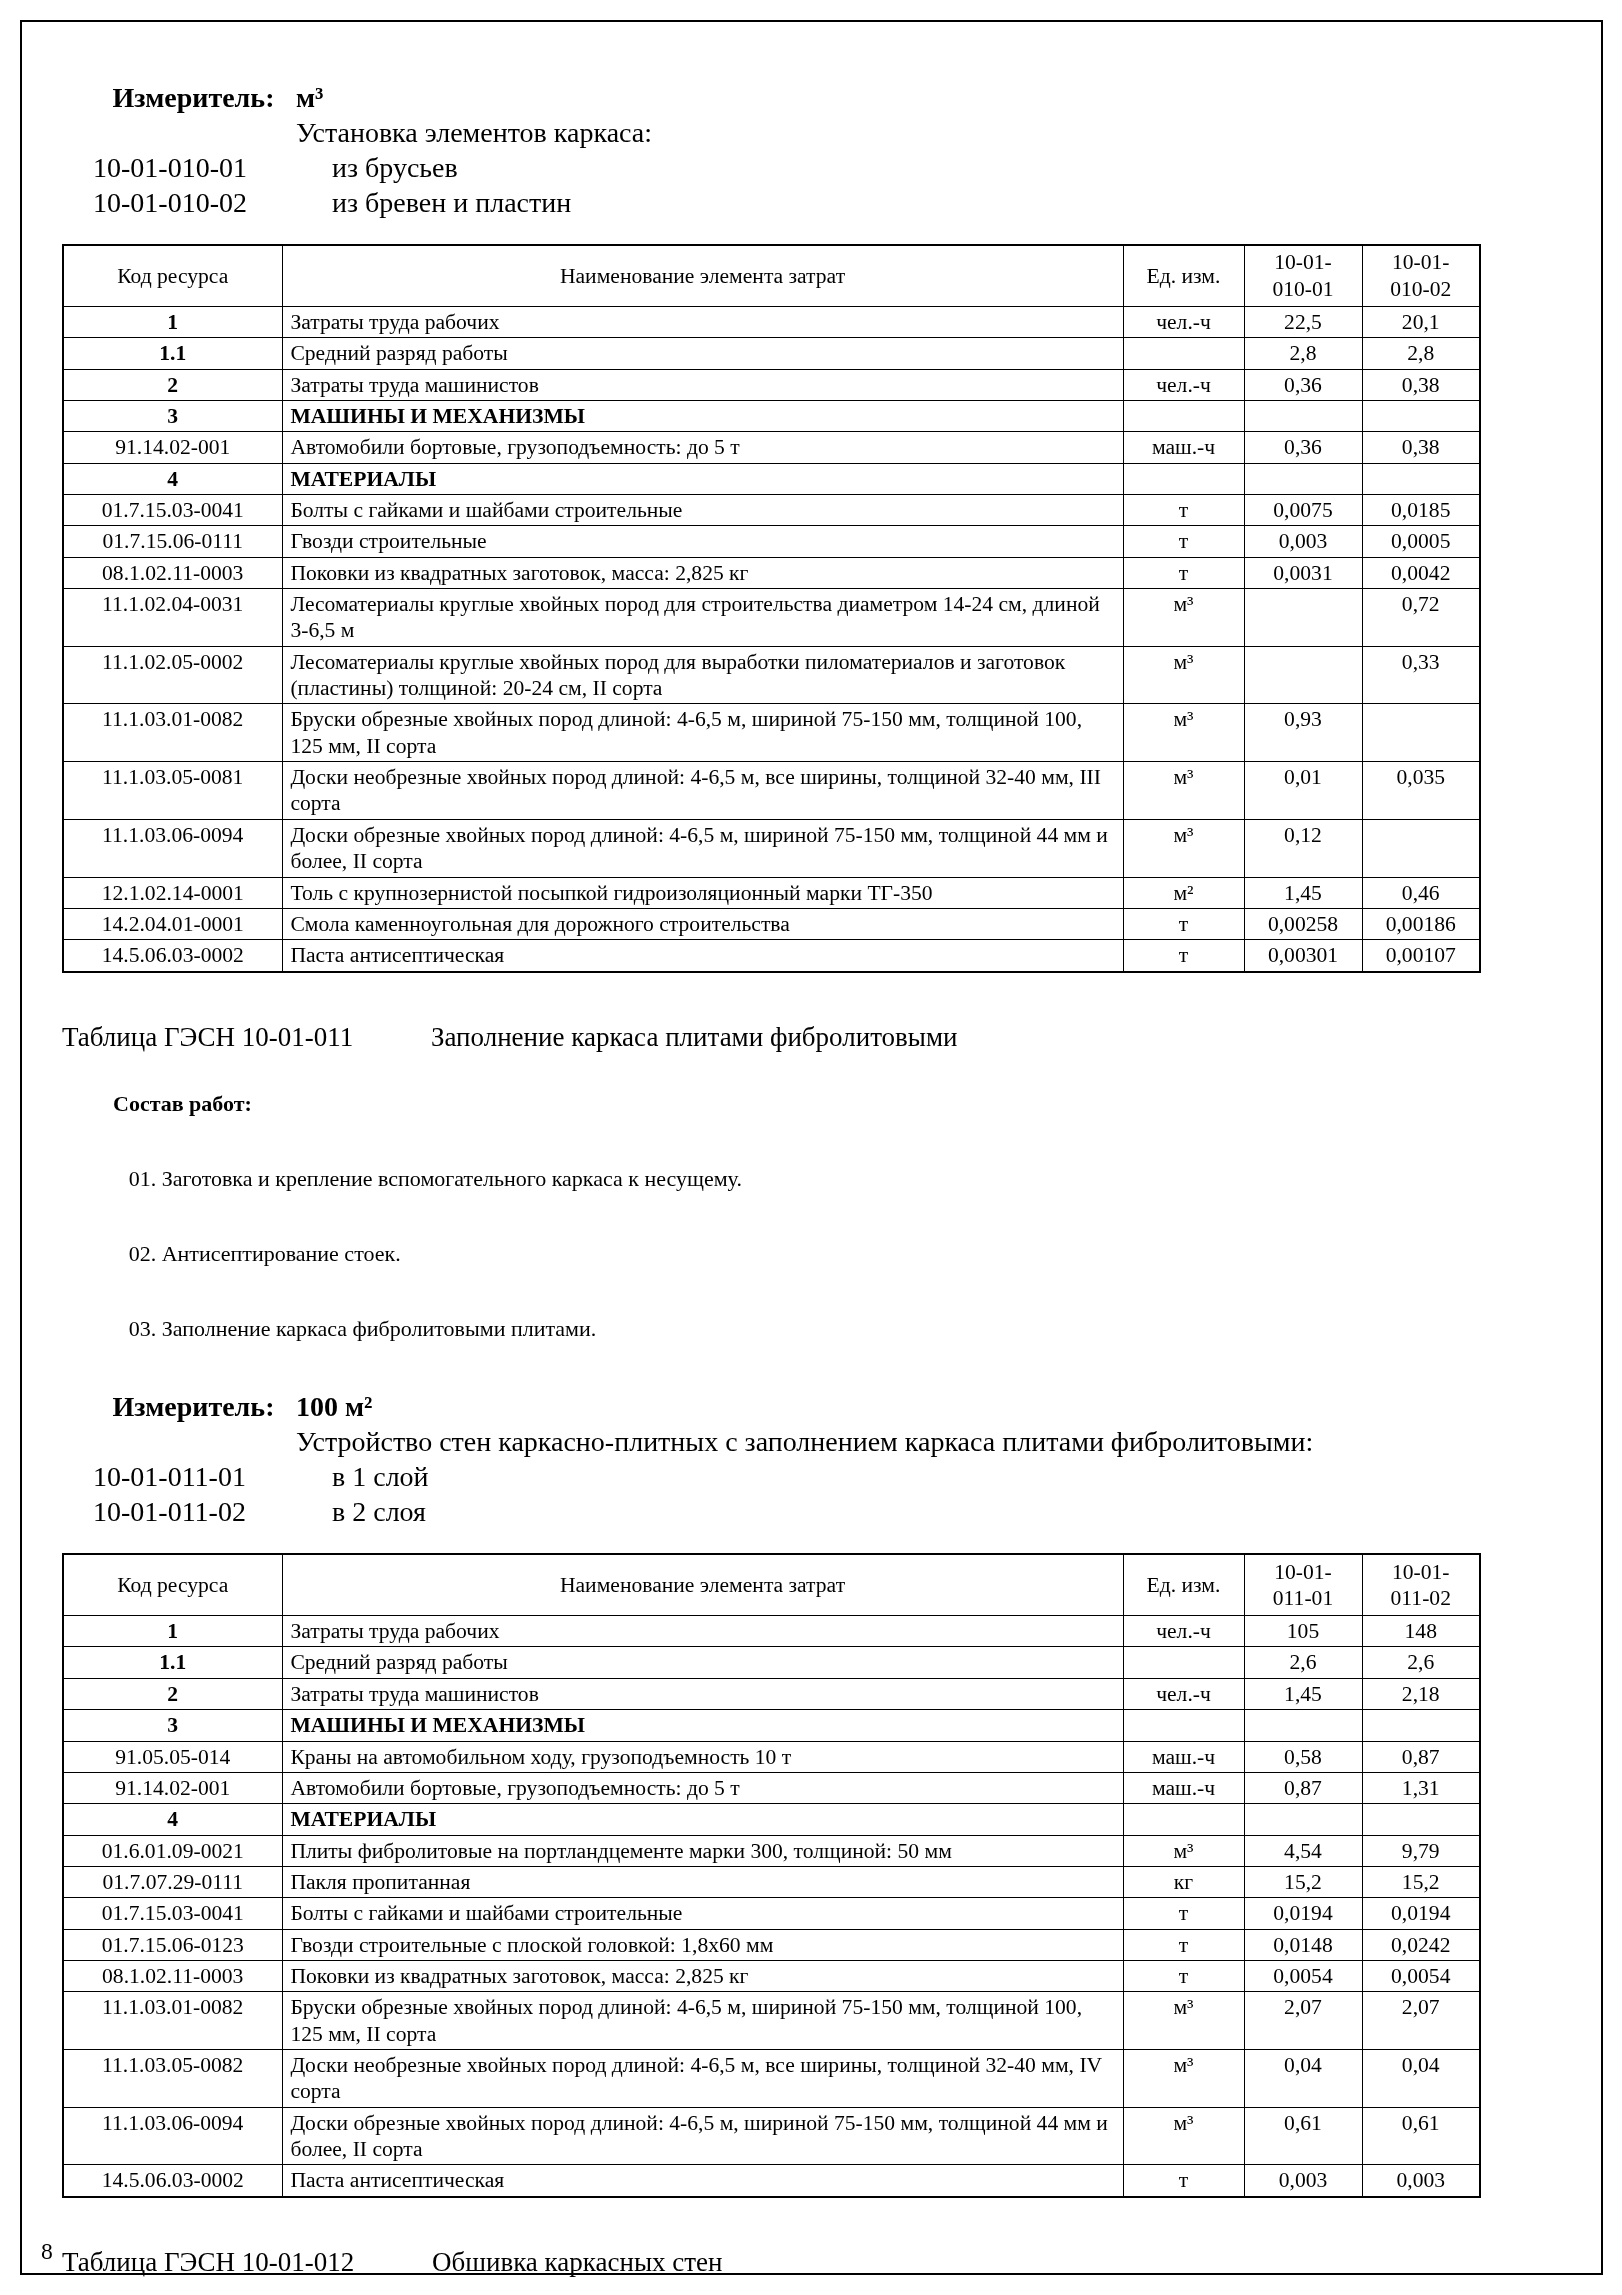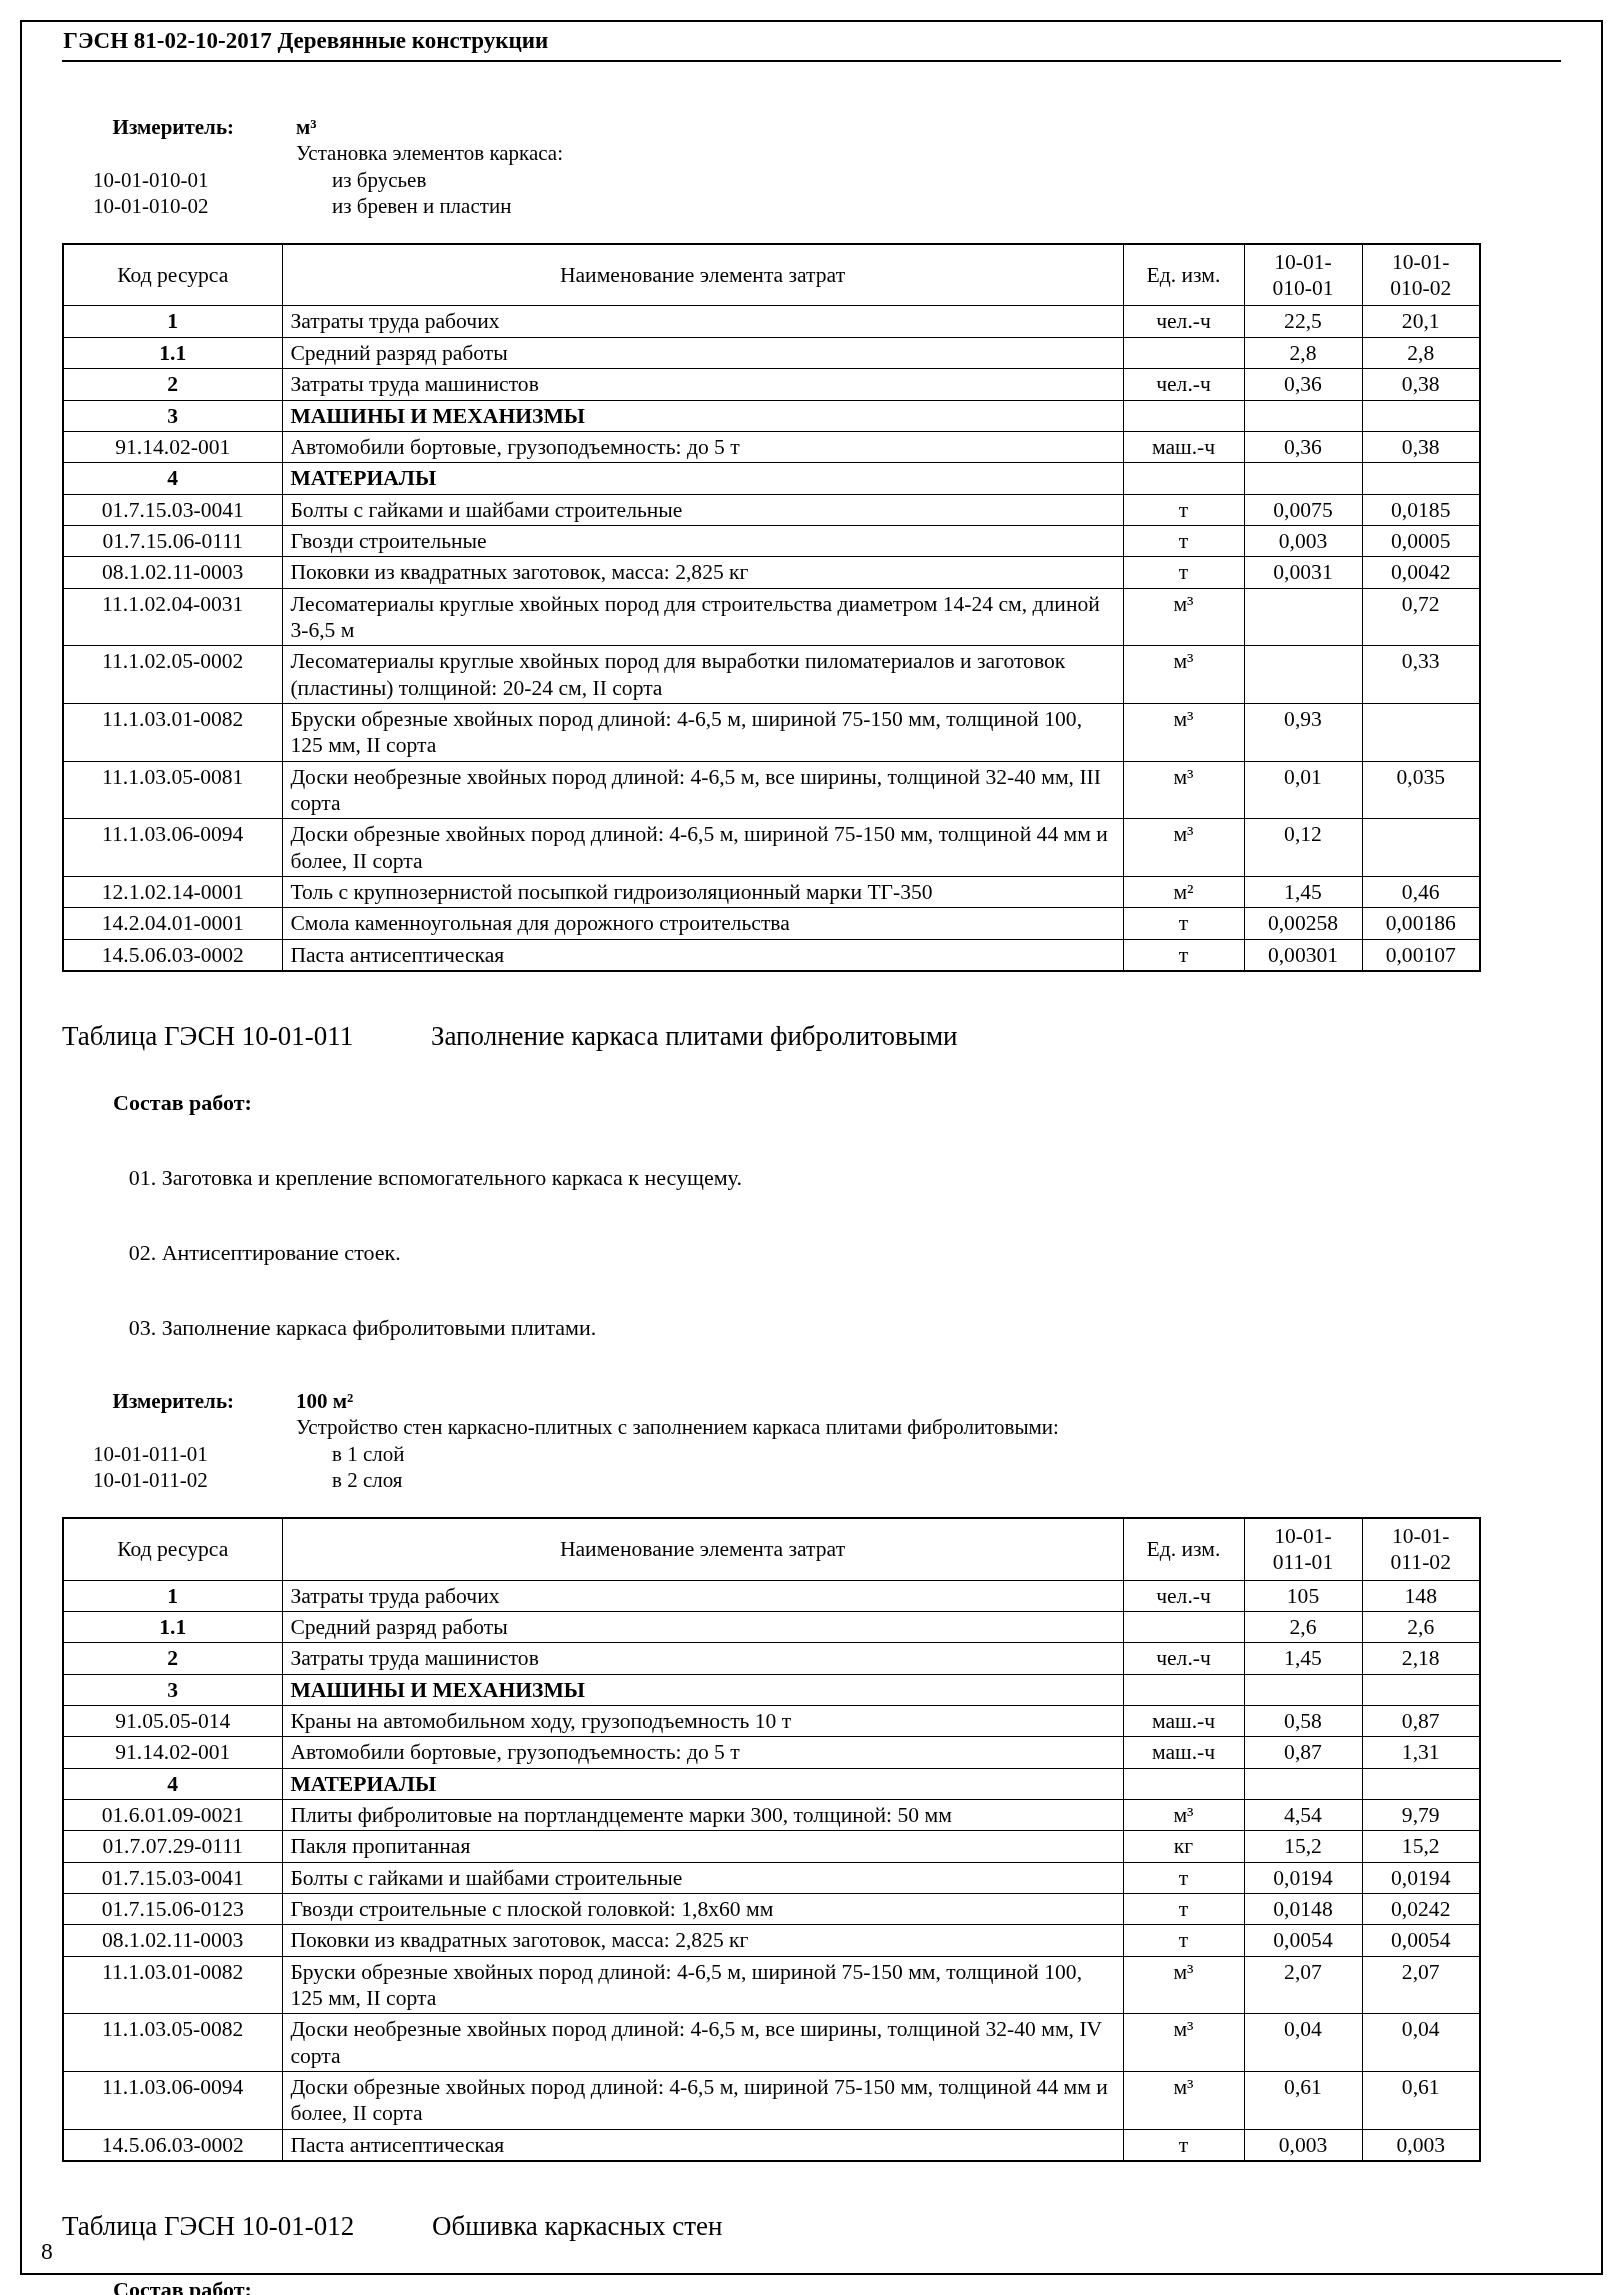--- a/index.html
+++ b/index.html
@@ -23,21 +23,21 @@
     font-size: 23px; font-weight: bold;
     padding: 0 0 6.5px 1.3px;
     border-bottom: 2px solid #000;
   }
 
   
   .measurer {
     margin: 52px 0 0 31px;
     display: grid;
     grid-template-columns: 203px 1fr;
-    font-size: 21px;
+    font-size: 28px;
     line-height: 1.25;
   }
   .measurer .m-label { font-weight: bold; padding-left: 19.6px; }
   .measurer .m-value { font-weight: bold; }
   .measurer .m-itext { padding-left: 36px; }
 
   
   table.res-table {
     margin-top: 24px;
     border-collapse: collapse;
@@ -85,21 +85,20 @@
     font-size: 23.6px;
   }
 </style>
 </head>
 <body>
 
 <div class="page">
   <div class="frame"></div>
   <div class="content">
 
-    <div class="doc-header">ГЭСН 81-02-10-2017 Деревянные конструкции</div>
 
     <div class="measurer">
       <div class="m-label">Измеритель:</div>
       <div class="m-value">м³</div>
       <div></div>
       <div>Установка элементов каркаса:</div>
       <div>10-01-010-01</div>
       <div class="m-itext">из брусьев</div>
       <div>10-01-010-02</div>
       <div class="m-itext">из бревен и пластин</div>

